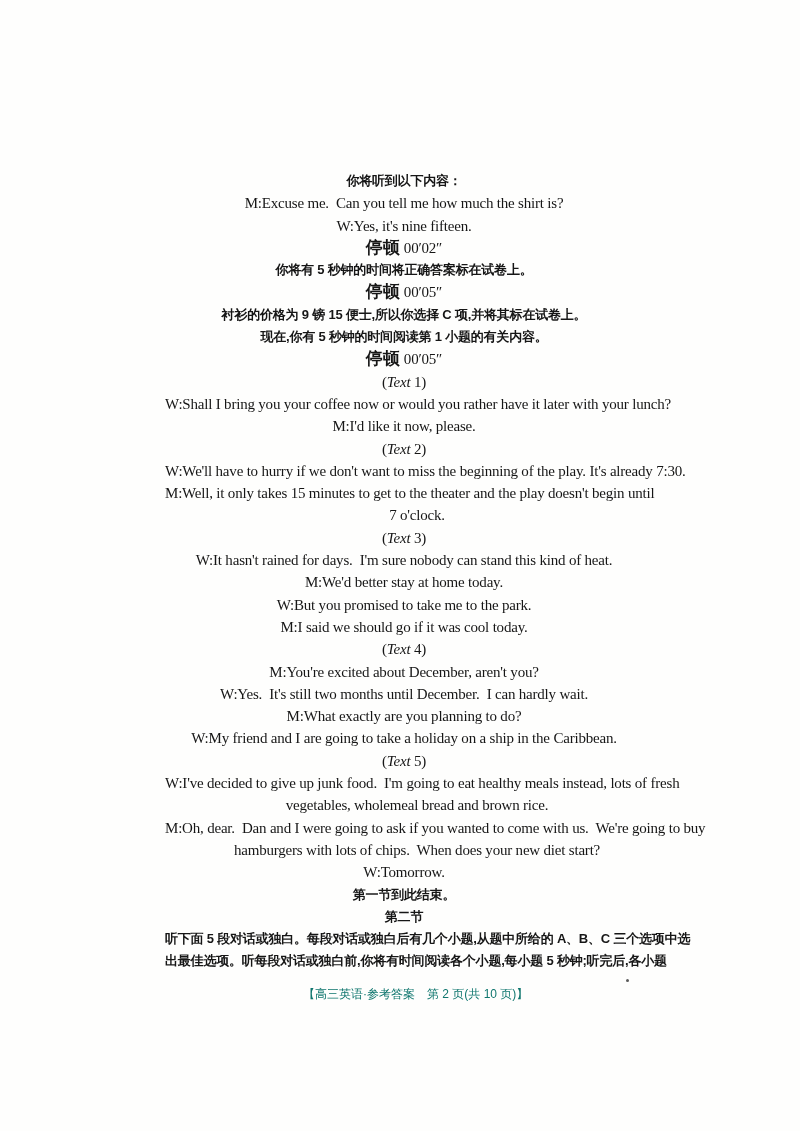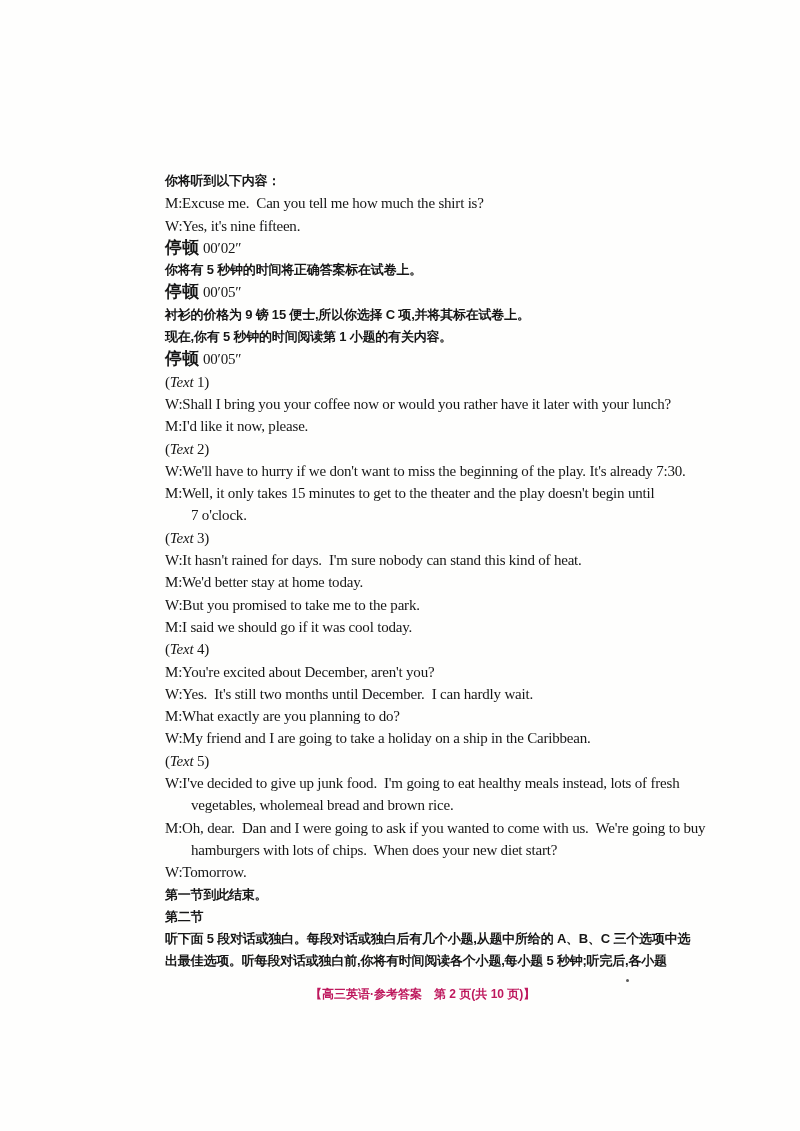--- a/index.html
+++ b/index.html
@@ -12,20 +12,21 @@
     color:#161616;
   }
   .content {
     position:absolute;
     left:165px; top:170px;
     width:478px;
   }
   .ln {
     line-height:22.3px;
     white-space:pre;
+    text-align:center;
   }
   
   .cn {
     font-family:"Liberation Sans", sans-serif;
     font-weight:700;
     font-size:13px;
     letter-spacing:-0.2px;
   }
   
   .en, .en-cont, .texthead, .pause-time {
@@ -35,27 +36,27 @@
   }
   .en-cont { padding-left:26px; }
   .texthead i { font-style:italic; }
   .pause-cn {
     font-family:"Liberation Sans", sans-serif;
     font-weight:700;
     font-size:17px;
   }
   .footer {
     position:absolute;
-    left:177px; top:972px;
+    left:170px; top:972px;
     width:478px;
     text-align:center;
     font-family:"Liberation Sans", sans-serif;
-    font-weight:700;
+    font-weight:400;
     font-size:12px;
-    color:#be185d;
+    color:#0f766e;
     white-space:pre;
   }
   .artifact-dot {
     position:absolute;
     left:626px; top:979px;
     width:3px; height:3px;
     border-radius:50%;
     background:#5a5a5a;
   }
 </style>

